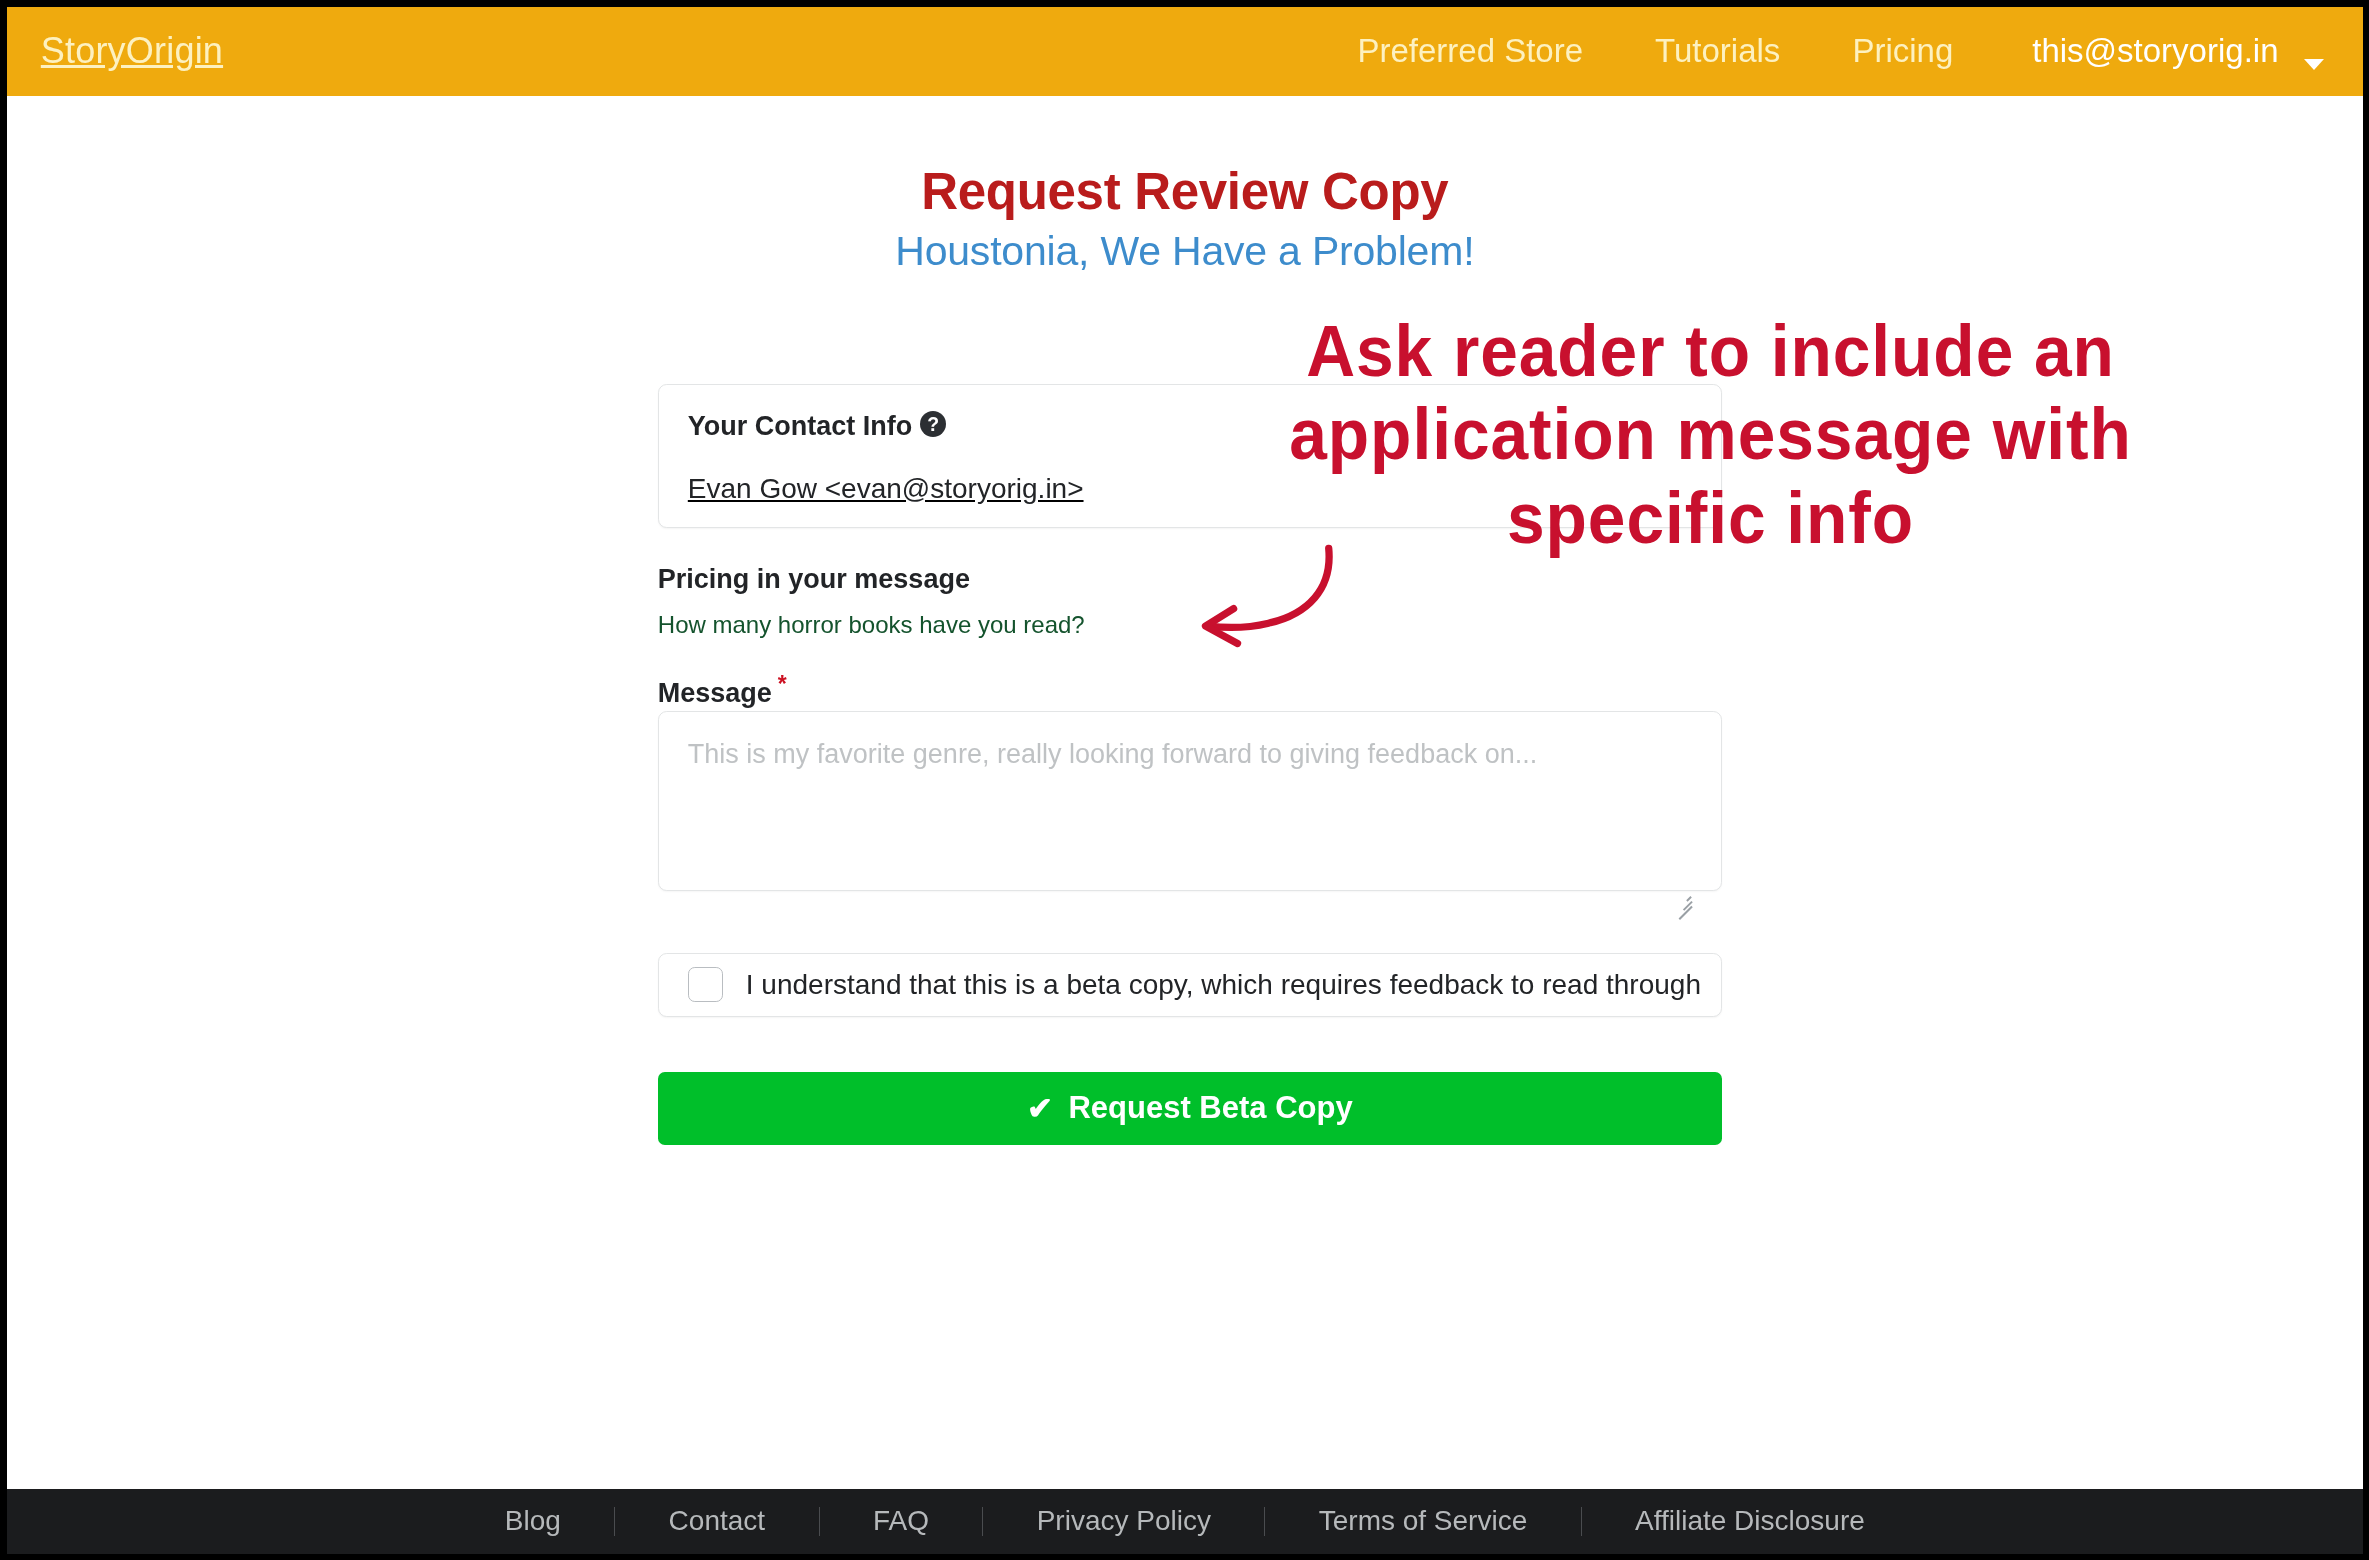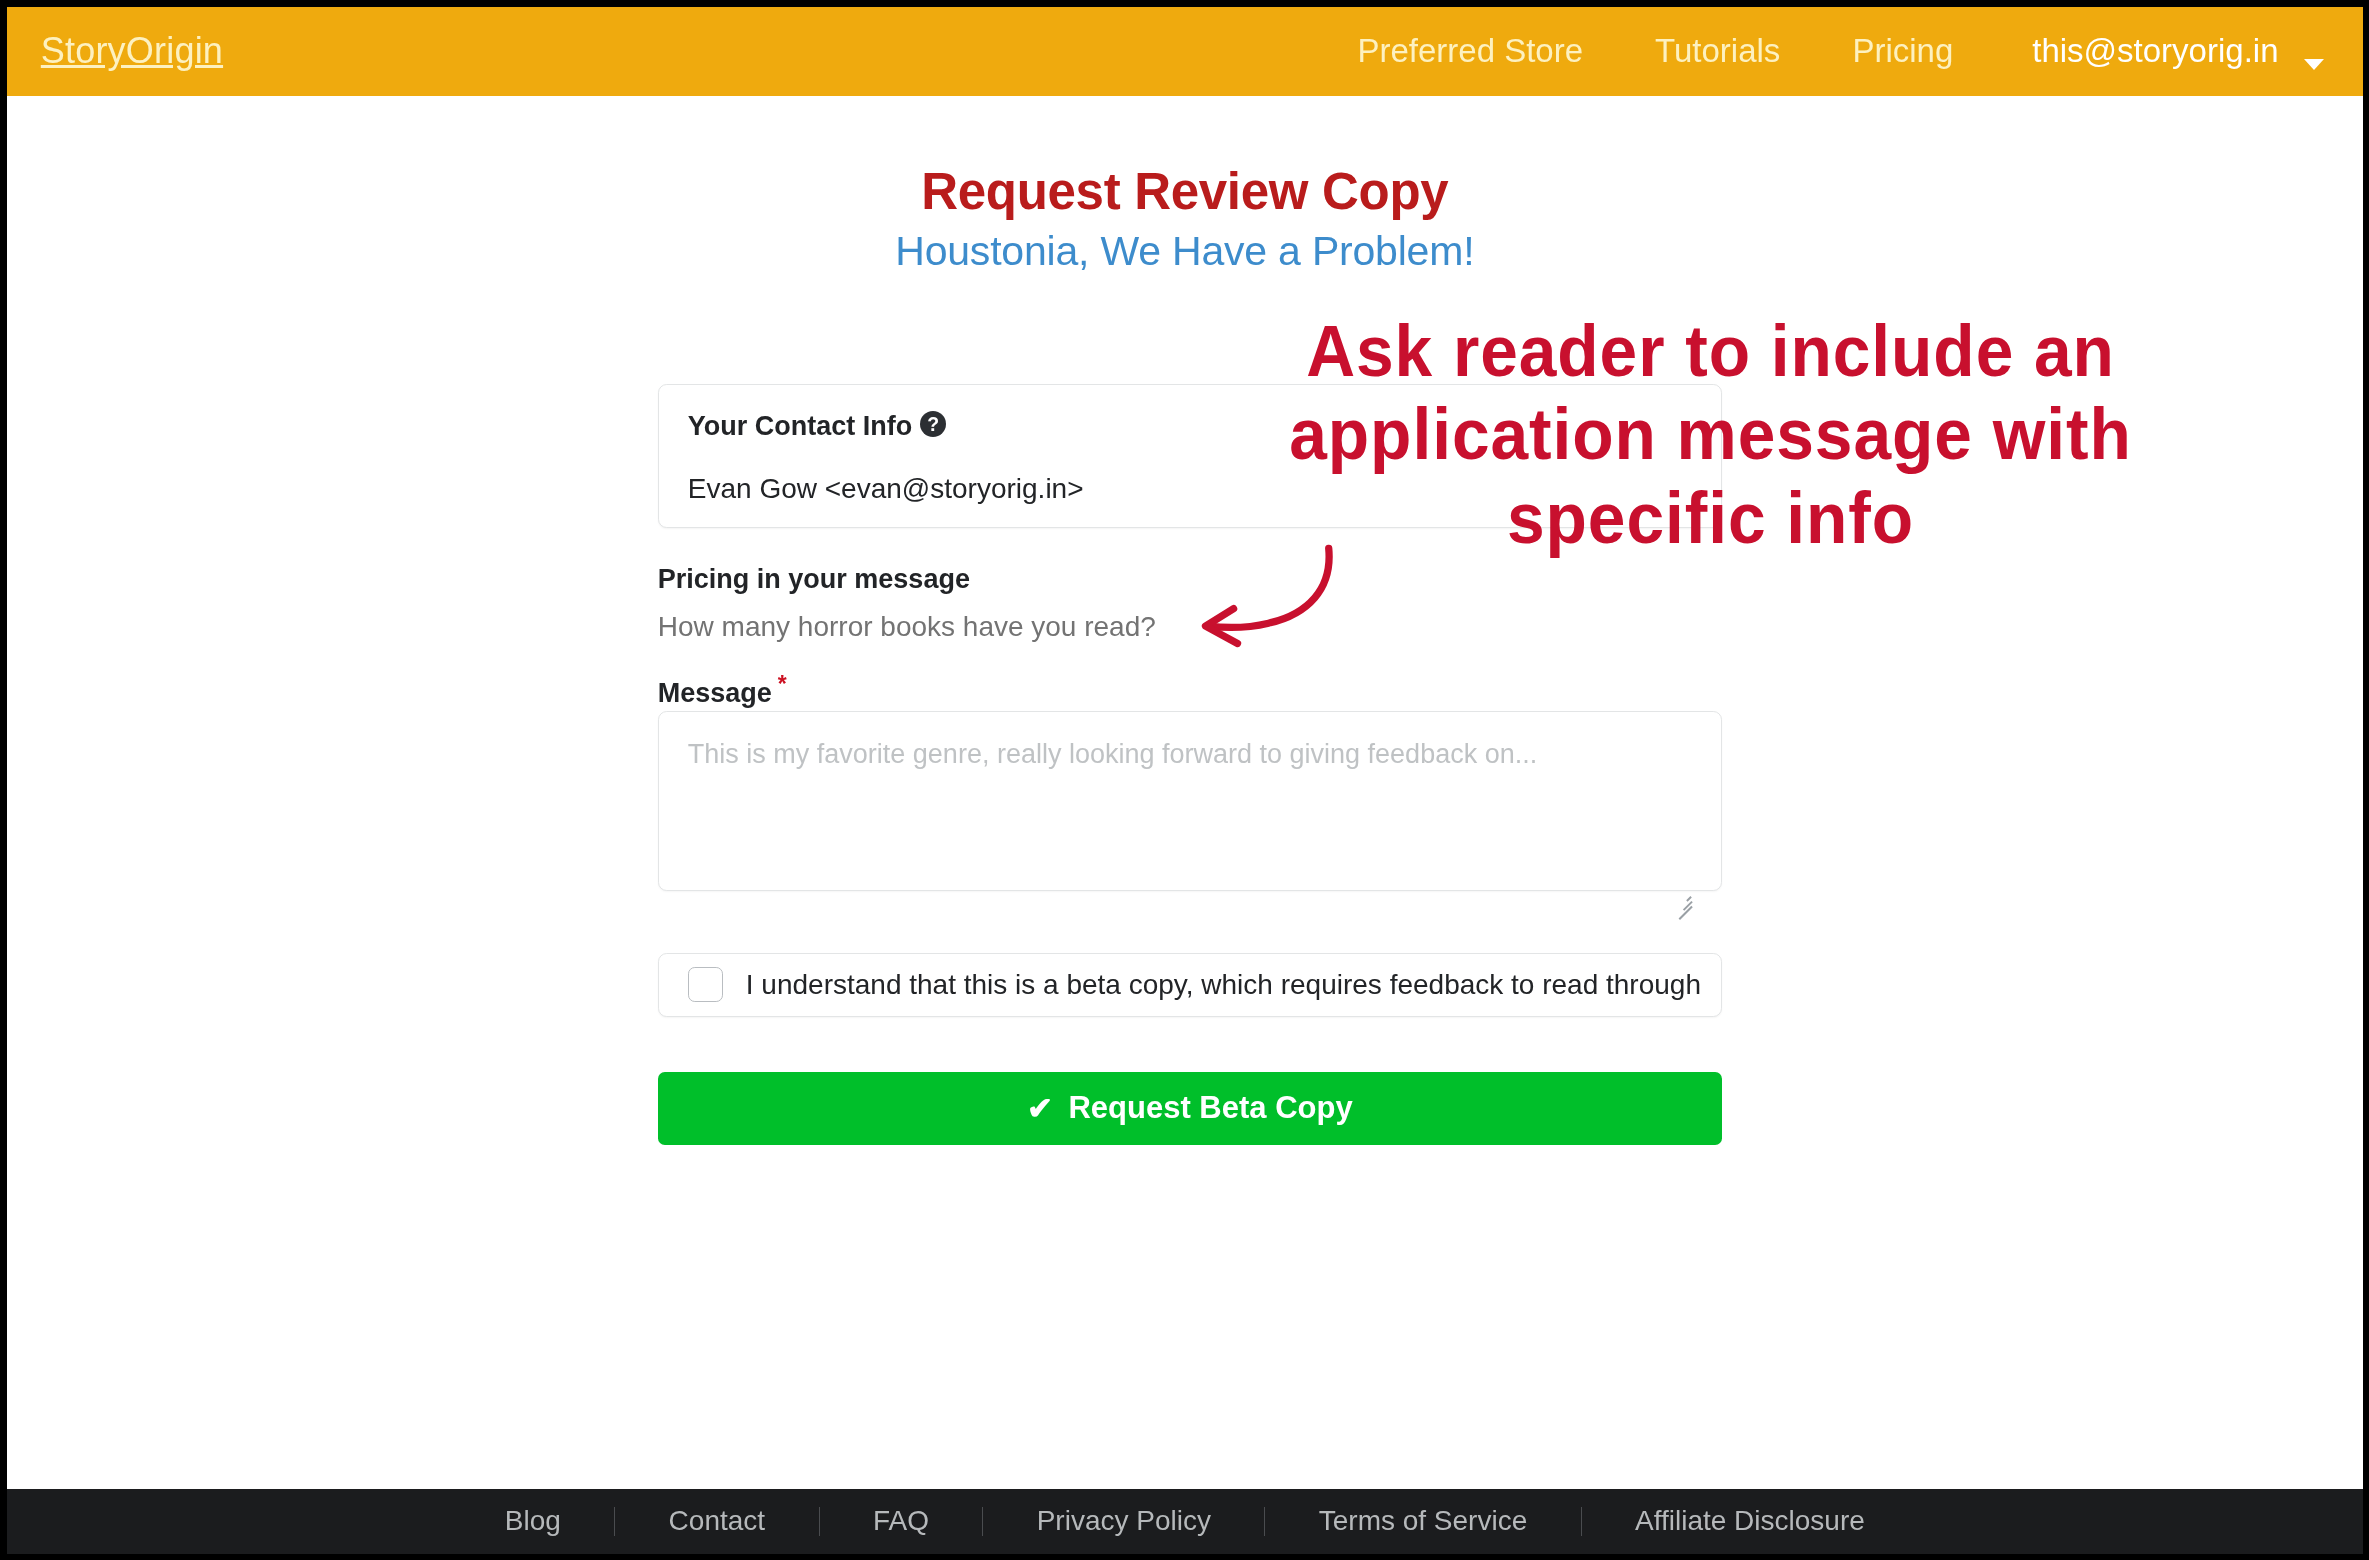--- a/index.html
+++ b/index.html
@@ -113,20 +113,21 @@
     box-shadow: 0 1px 1.9px rgba(0,0,0,.045);
     box-sizing: border-box;
   }
 
   
   #contact-card {
     position: relative;
     width: 1064px;
     height: 144px;
     padding: 26px 29px 0 29px;
+    text-decoration: underline;
   }
   #contact-label {
     font-size: 27px;
     font-weight: bold;
     color: #222427;
     display: inline-block;
     vertical-align: middle;
   }
   .help-icon {
     display: inline-block;
@@ -157,22 +158,22 @@
     top: 180px;
     width: 1064px;
   }
   #include-label {
     font-size: 27px;
     font-weight: bold;
     color: #222427;
   }
   #include-question {
     margin-top: 16.5px;
-    font-size: 28px;
-    color: #737373;
+    font-size: 24px;
+    color: #14532d;
   }
 
   
   #message-label-row {
     position: absolute;
     left: 0;
     top: 287px;
     font-size: 27px;
     font-weight: bold;
     color: #222427;

